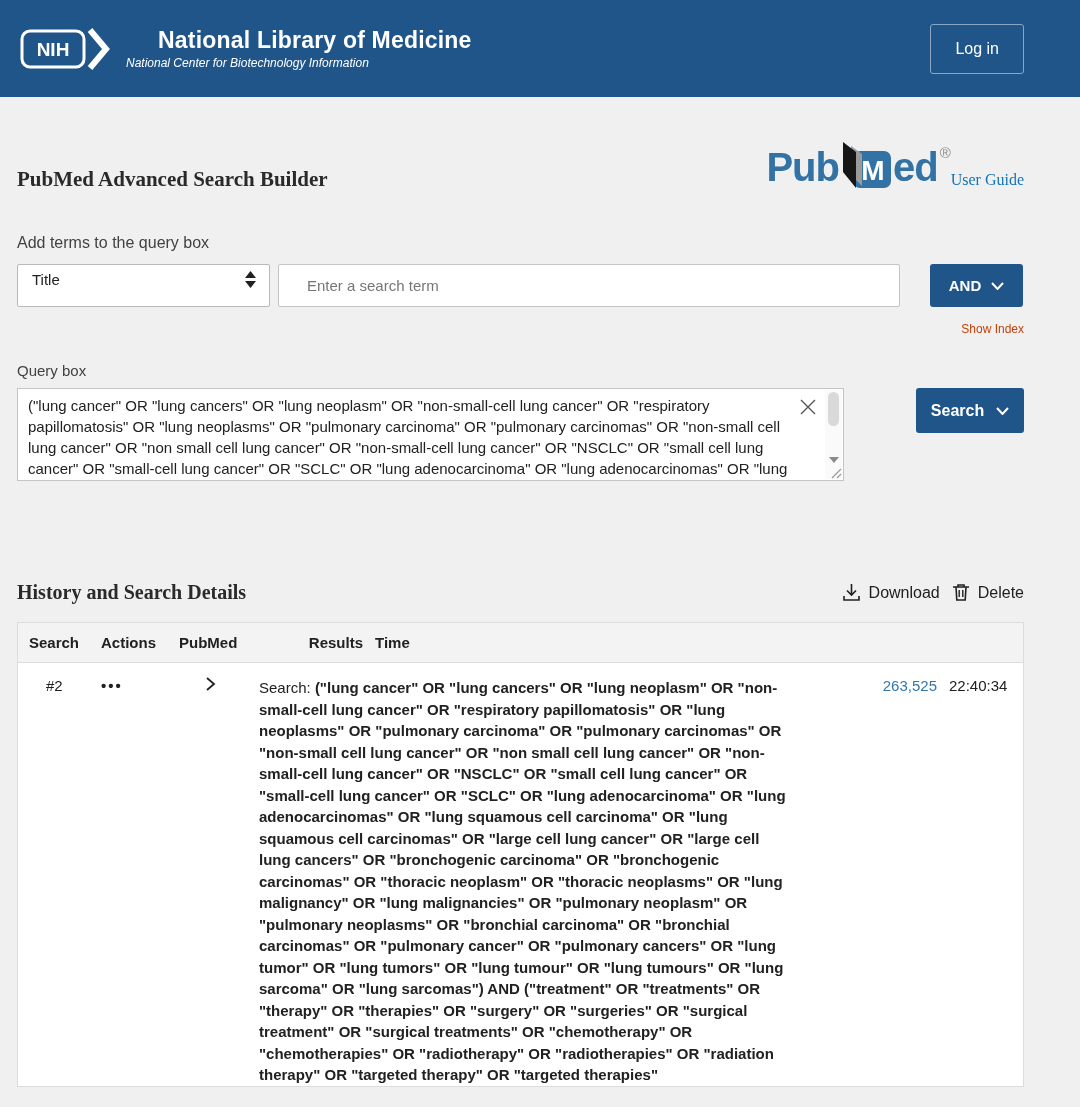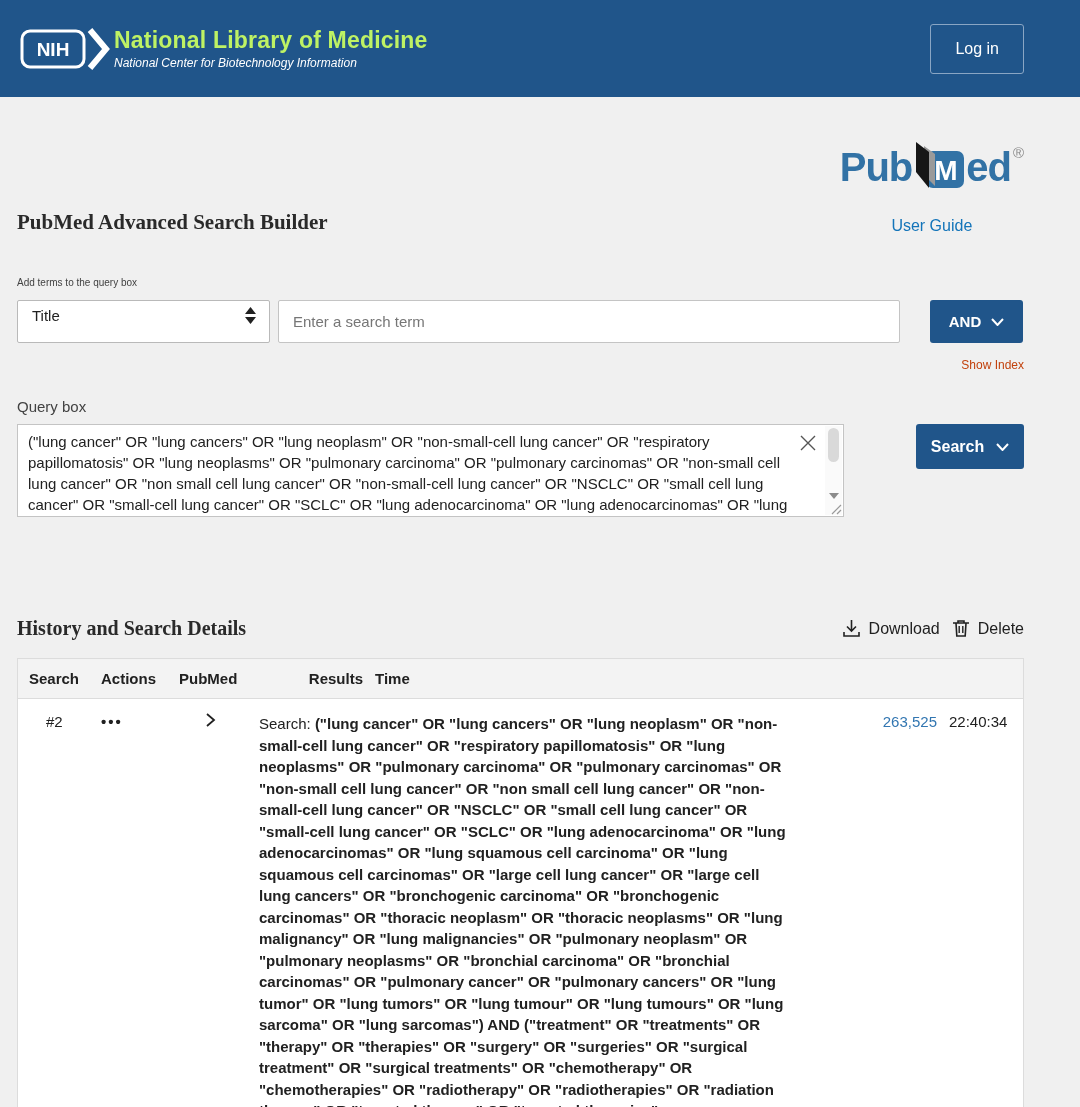--- a/index.html
+++ b/index.html
@@ -2,48 +2,48 @@
 <html><head>
 <meta charset="utf-8">
 <style>
   * { margin:0; padding:0; box-sizing:border-box; }
   html,body { width:1080px; height:1107px; overflow:hidden; background:#f0f0f0;
               font-family:"Liberation Sans", sans-serif; color:#212121; }
 
   
   .header { background:#20558a; height:97px; display:flex; align-items:center;
             justify-content:space-between; padding:0 56px 0 20px; }
-  .brand { display:flex; align-items:center; gap:2px; }
+  .brand { display:flex; align-items:center; gap:14px; }
   .nih-logo { flex:0 0 auto; }
-  .brand-text .brand-title { color:#bef264; font-size:23px; font-weight:bold; letter-spacing:.2px; }
+  .brand-text .brand-title { color:#ffffff; font-size:23px; font-weight:bold; letter-spacing:.2px;margin-left:32px; }
   .brand-text .brand-sub { color:#fff; font-size:12px; font-style:italic; margin-top:2px; }
   .login-btn { background:transparent; color:#fff; font-size:16px; border:1px solid #8aa6c4;
                border-radius:3px; padding:15px 24px; cursor:pointer; }
 
   
   .container { margin:0 56px 0 17px; }
 
   
   .title-row { display:flex; justify-content:space-between; align-items:flex-end; margin-top:53px; }
   h1.page-title { font-family:"Liberation Serif", serif; font-size:21px; font-weight:bold; color:#2a2a2a; }
-  .pubmed-block { display:flex; flex-direction:column; align-items:center; margin-top:-8px; }
+  .pubmed-block { display:flex; align-items:center; margin-top:-8px; }
   .pubmed-logo { display:flex; align-items:flex-start; }
   .pubmed-word { display:flex; align-items:center; }
   .pub-txt, .med-txt { color:#3272a5; font-size:40px; font-weight:bold; letter-spacing:-1px; }
   .reg-mark { color:#8a8a8a; font-size:15px; margin-top:2px; margin-left:2px; }
-  .user-guide { color:#1374b9; font-size:16px; text-decoration:none; margin-top:25px; cursor:pointer; }
-
-  
-  .add-terms-label { font-size:10px; color:#424242; margin-top:42px; }
+  .user-guide { color:#1374b9; font-size:16px; text-decoration:none; margin-top:25px; cursor:pointer;font-family:Liberation Serif, serif; }
+
+  
+  .add-terms-label { font-size:16px; color:#424242; margin-top:42px; }
   .builder-row { display:flex; margin-top:12px; }
   .field-select { width:253px; height:43px; background:#fff; border:1px solid #b9b9b9; border-radius:2px;
                   display:flex; align-items:center; justify-content:space-between; padding:0 12px 12px 14px;
                   font-size:15px; cursor:pointer; }
   .term-input { width:622px; height:43px; margin-left:8px; border:1px solid #c4c4c4; border-radius:2px;
-                font-size:15px; padding:0 14px; color:#212121; background:#fff; }
+                font-size:15px; padding:0 28px; color:#212121; background:#fff; }
   .term-input::placeholder { color:#767676; }
   .bool-btn { width:93px; height:43px; margin-left:30px; background:#20558a; color:#fff; border:none;
               border-radius:3px; font-size:15px; font-weight:bold; display:flex; align-items:center;
               justify-content:center; gap:10px; cursor:pointer; }
   .show-index-row { display:flex; justify-content:flex-end; margin-top:15px; }
   .show-index { color:#c2410c; font-size:12px; text-decoration:none; cursor:pointer; }
 
   
   .query-label { font-size:15px; color:#424242; margin-top:26px; }
   .query-row { display:flex; align-items:flex-start; margin-top:9px; }

